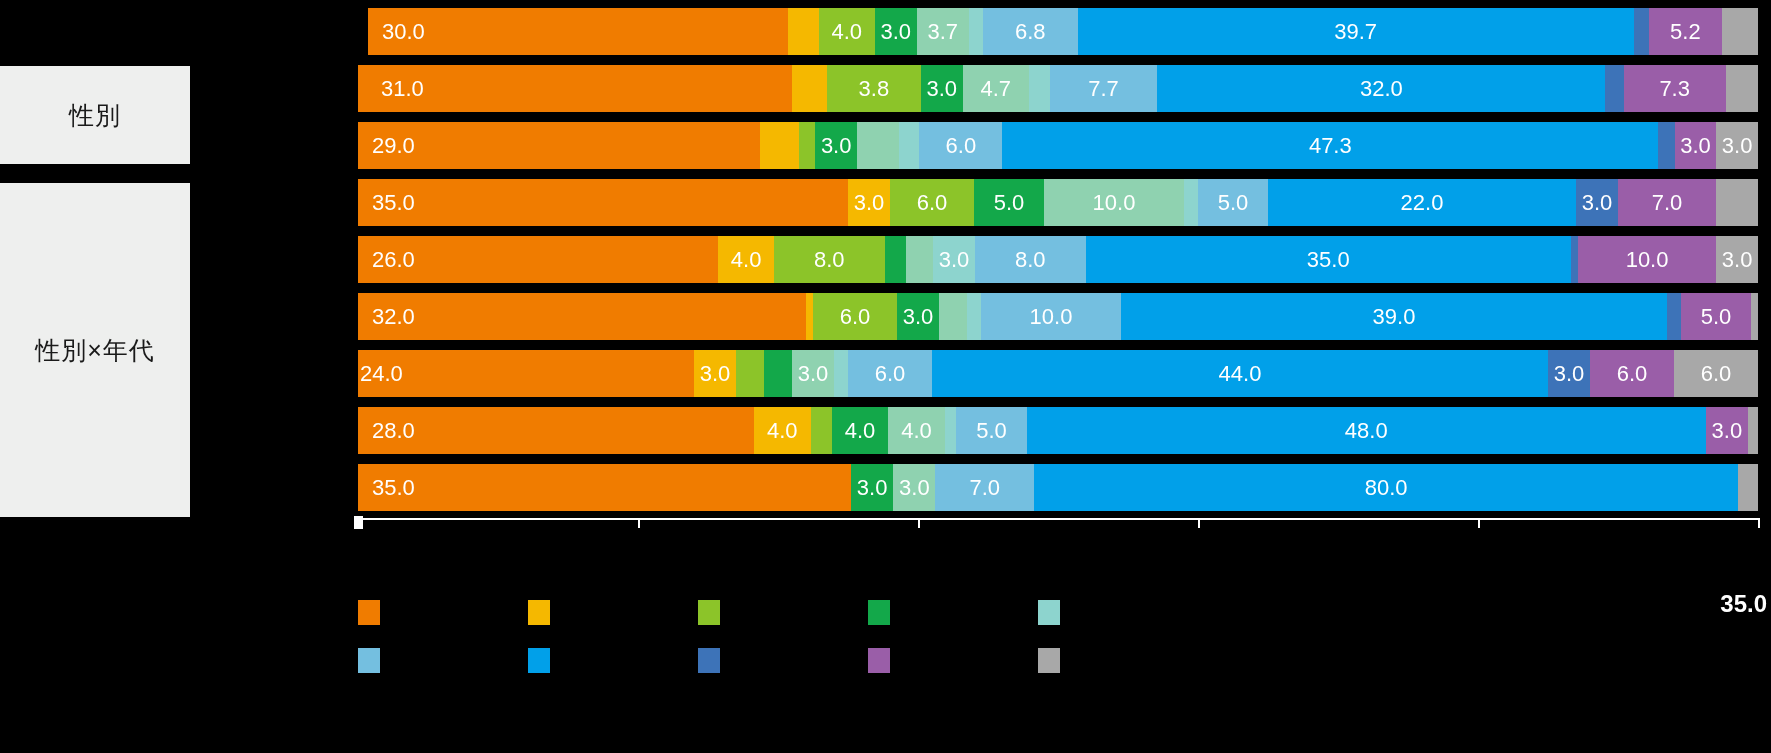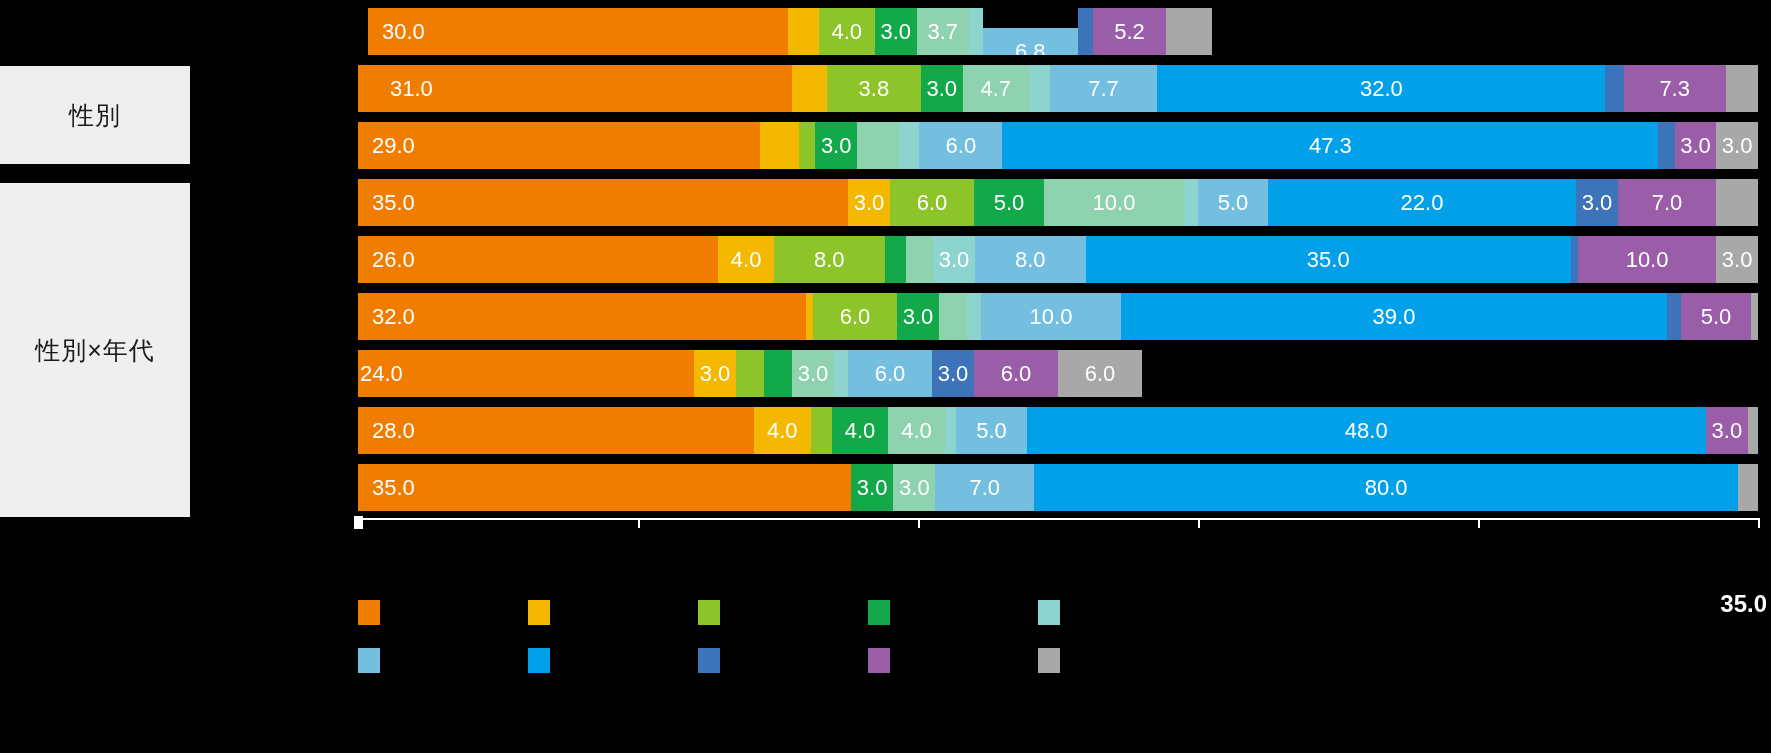--- a/index.html
+++ b/index.html
@@ -147,31 +147,34 @@
         <div class="seg" style="width: 4%; background: rgb(140, 196, 41);">
           <span>4.0</span>
         </div>
         <div class="seg" style="width: 3%; background: rgb(19, 168, 74);">
           <span>3.0</span>
         </div>
         <div class="seg" style="width: 3.7%; background: rgb(143, 210, 176);">
           <span>3.7</span>
         </div>
         <div class="seg nolabel" style="width: 1%; background: rgb(141, 212, 206);"></div>
-        <div class="seg" style="width: 6.8%; background: rgb(116, 191, 224); margin-top: 20px;">
+        <div class="seg" style="width: 6.8%; background: rgb(116, 191, 224);">
           <span>6.8</span>
+        </div>
+        <div class="seg" style="width: 39.7%; background: rgb(1, 160, 233);">
+          <span>39.7</span>
         </div>
         <div class="seg nolabel" style="width: 1.1%; background: rgb(61, 115, 184);"></div>
         <div class="seg" style="width: 5.2%; background: rgb(154, 94, 168);">
           <span>5.2</span>
         </div>
         <div class="seg nolabel" style="width: 3.3%; background: rgb(168, 168, 168);"></div>
       </div>
       <div class="bar-row" style="top: 65px;">
-        <div class="seg" style="width: 31%; background: rgb(240, 124, 0); justify-content: flex-start; padding-left: 32px;">
+        <div class="seg" style="width: 31%; background: rgb(240, 124, 0); justify-content: flex-start; padding-left: 23px;">
           <span>31.0</span>
         </div>
         <div class="seg nolabel" style="width: 2.5%; background: rgb(245, 184, 0);"></div>
         <div class="seg" style="width: 6.7%; background: rgb(140, 196, 41);">
           <span>3.8</span>
         </div>
         <div class="seg" style="width: 3%; background: rgb(19, 168, 74);">
           <span>3.0</span>
         </div>
         <div class="seg" style="width: 4.7%; background: rgb(143, 210, 176);">
@@ -308,20 +311,23 @@
           <span>3.0</span>
         </div>
         <div class="seg nolabel" style="width: 2%; background: rgb(140, 196, 41);"></div>
         <div class="seg nolabel" style="width: 2%; background: rgb(19, 168, 74);"></div>
         <div class="seg" style="width: 3%; background: rgb(143, 210, 176);">
           <span>3.0</span>
         </div>
         <div class="seg nolabel" style="width: 1%; background: rgb(141, 212, 206);"></div>
         <div class="seg" style="width: 6%; background: rgb(116, 191, 224);">
           <span>6.0</span>
+        </div>
+        <div class="seg" style="width: 44%; background: rgb(1, 160, 233);">
+          <span>44.0</span>
         </div>
         <div class="seg" style="width: 3%; background: rgb(61, 115, 184);">
           <span>3.0</span>
         </div>
         <div class="seg" style="width: 6%; background: rgb(154, 94, 168);">
           <span>6.0</span>
         </div>
         <div class="seg" style="width: 6%; background: rgb(168, 168, 168);">
           <span>6.0</span>
         </div>

